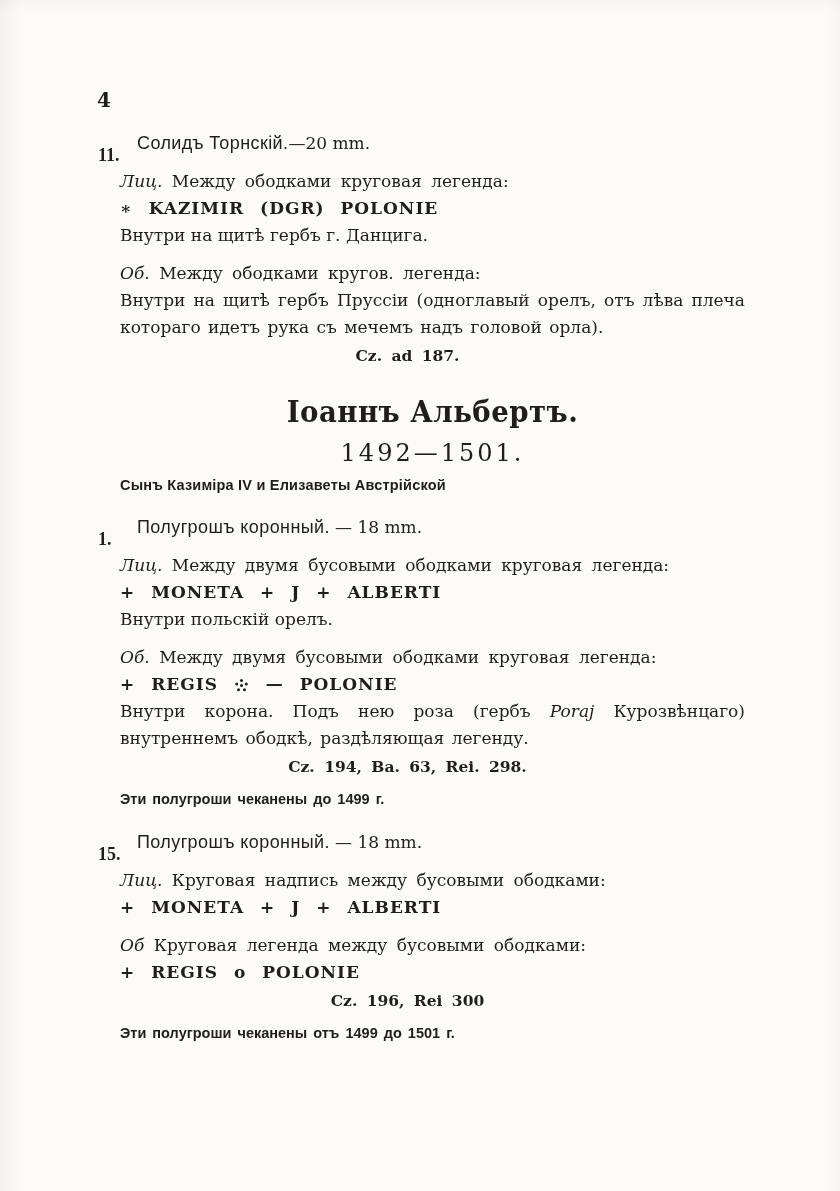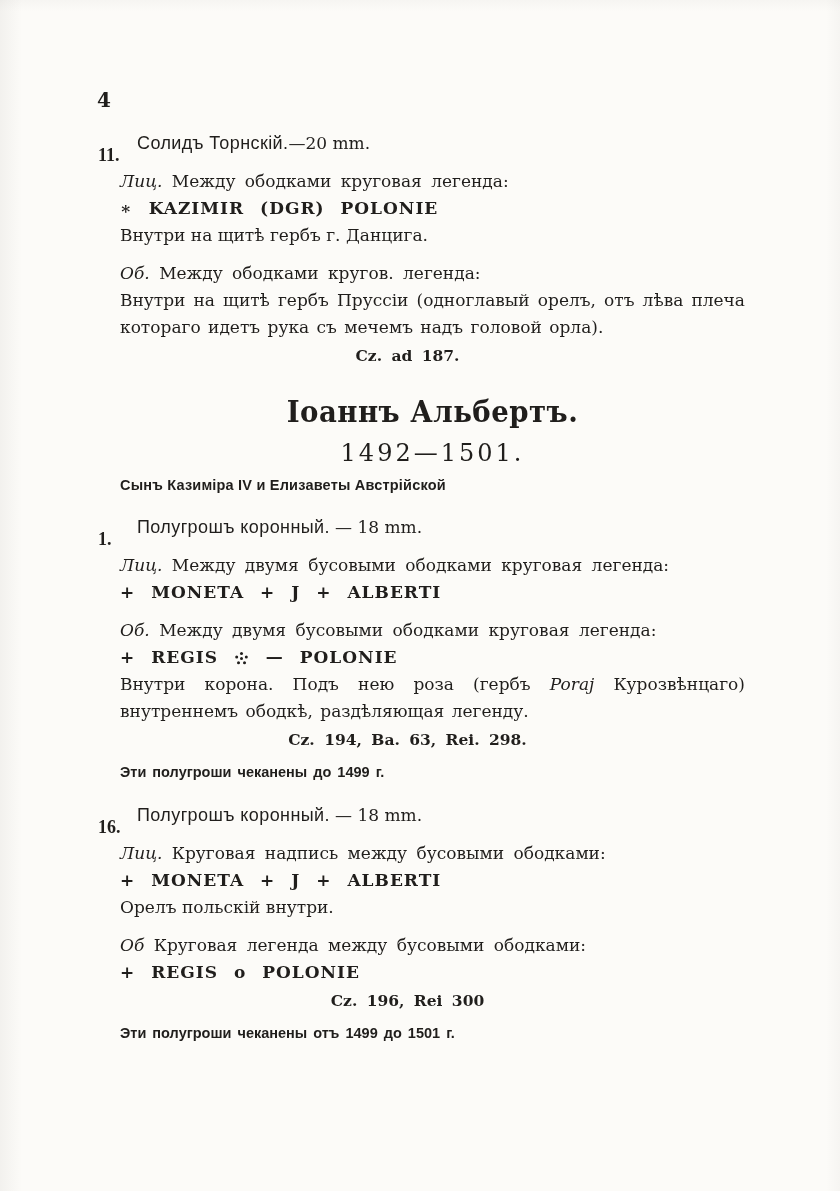--- a/index.html
+++ b/index.html
@@ -144,38 +144,38 @@
       <p class="ruler-lineage">Сынъ Казиміра IV и Елизаветы Австрійской</p>
     </section>
 
     <section class="entry">
       <div class="item-head">
         <span class="item-num">1.</span><span class="item-title">Полугрошъ коронный.</span> <span class="item-size">— 18 mm.</span>
       </div>
       <div class="face">
         <p class="indent intro"><span class="face-label">Лиц.</span> <span>Между двумя бусовыми ободками круговая легенда:</span></p>
         <p class="indent legend">+ MONETA + J + ALBERTI</p>
+        <p class="indent">Внутри польскій орелъ.</p>
       </div>
       <div class="face">
         <p class="indent intro"><span class="face-label">Об.</span> <span>Между двумя бусовыми ободками круговая легенда:</span></p>
         <p class="indent legend"><span>+ REGIS</span> <span class="icon-rosette"></span> <span>— POLONIE</span></p>
         <p class="desc-wide"><span>Внутри корона. Подъ нею роза (гербъ </span><i>Poraj</i><span> Курозвѣнцаго) внутреннемъ ободкѣ, раздѣляющая легенду.</span></p>
       </div>
       <p class="reference">Cz. 194, Ba. 63, Rei. 298.</p>
       <p class="note">Эти полугроши чеканены до 1499 г.</p>
     </section>
 
     <section class="entry">
       <div class="item-head">
-        <span class="item-num">16.</span><span class="item-title">Полугрошъ коронный.</span> <span class="item-size">— 18 mm.</span>
+        <span class="item-num">15.</span><span class="item-title">Полугрошъ коронный.</span> <span class="item-size">— 18 mm.</span>
       </div>
       <div class="face">
         <p class="indent intro"><span class="face-label">Лиц.</span> <span>Круговая надпись между бусовыми ободками:</span></p>
         <p class="indent legend">+ MONETA + J + ALBERTI</p>
-        <p class="indent">Орелъ польскій внутри.</p>
       </div>
       <div class="face">
         <p class="indent intro"><span class="face-label">Об</span> <span>Круговая легенда между бусовыми ободками:</span></p>
         <p class="indent legend">+ REGIS o POLONIE</p>
       </div>
       <p class="reference">Cz. 196, Rei 300</p>
       <p class="note">Эти полугроши чеканены отъ 1499 до 1501 г.</p>
     </section>
 
   </div>

